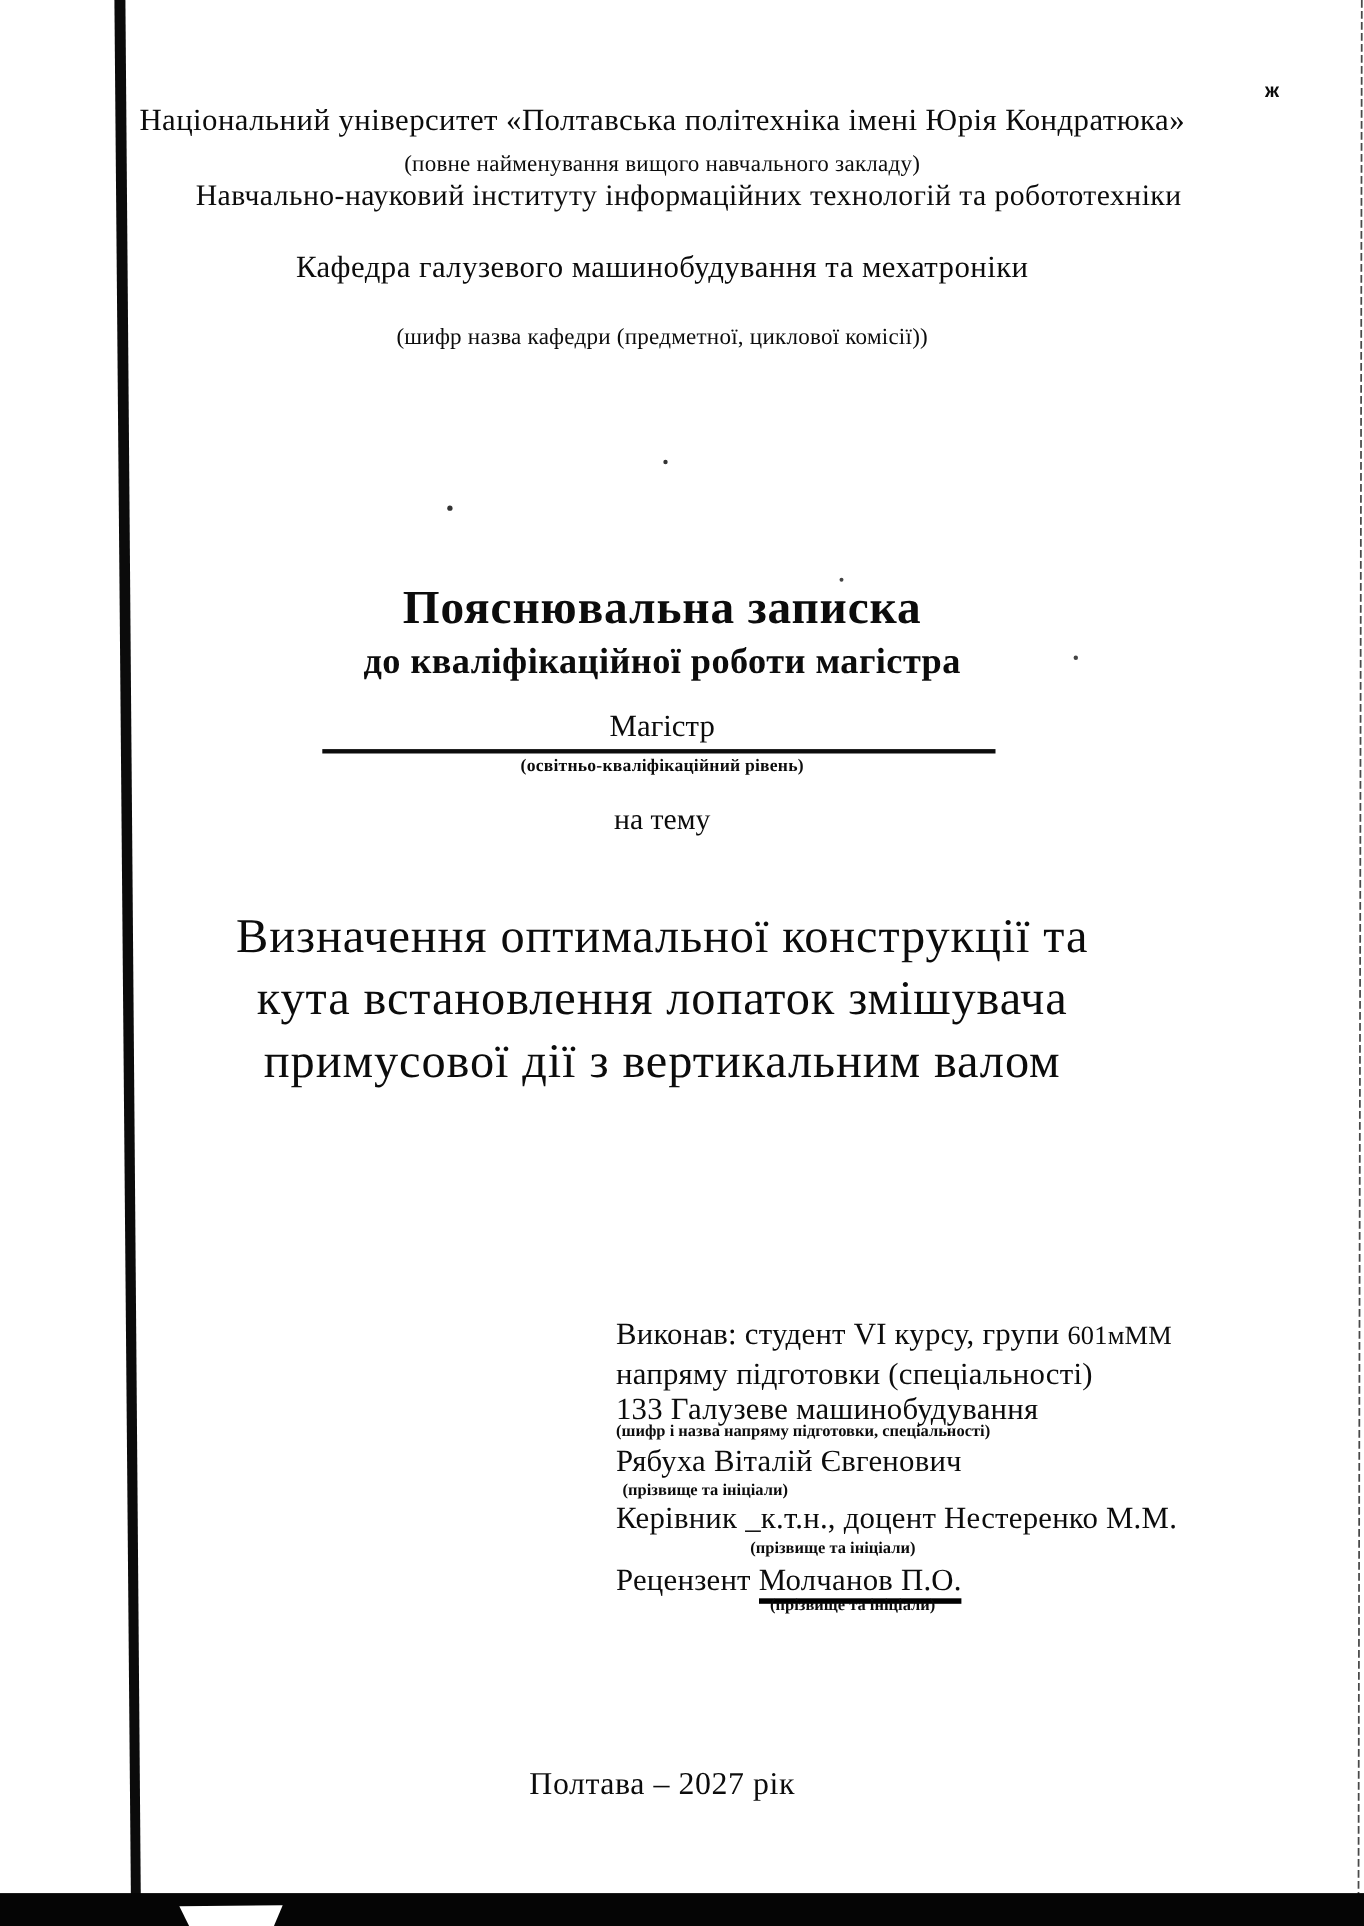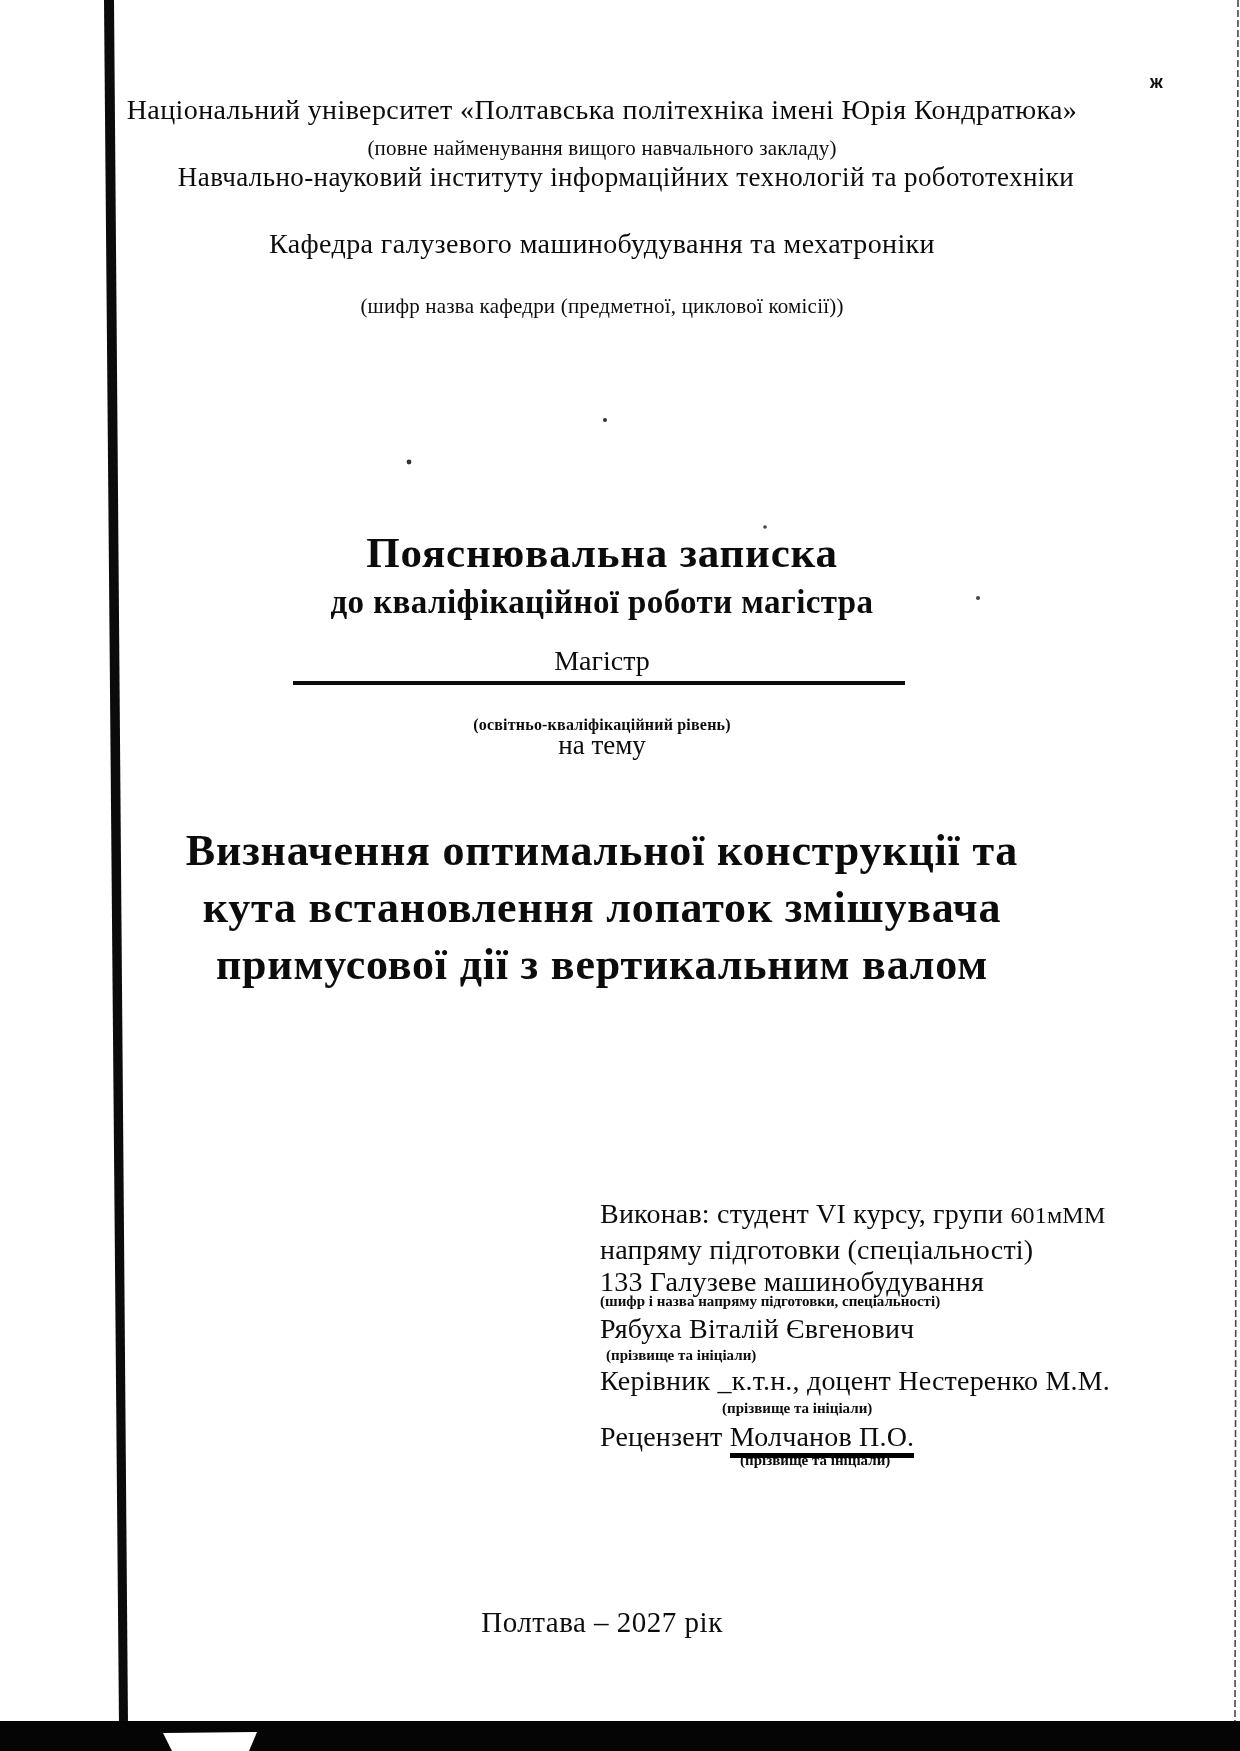--- a/index.html
+++ b/index.html
@@ -16,27 +16,27 @@
   .t-university{top:94px;font-size:28px;letter-spacing:.4px;}
   .t-note{font-size:21px;font-weight:400;letter-spacing:.2px;}
   .t-unote{top:136px;}
   .t-institute{top:162px;font-size:27px;letter-spacing:.4px;margin-left:24px;}
   .t-department{top:228px;font-size:28px;letter-spacing:.4px;}
   .t-dnote{top:294px;}
   .t-heading{top:528px;font-size:43px;font-weight:700;letter-spacing:.8px;}
   .t-subheading{top:584px;font-size:33px;font-weight:700;letter-spacing:.4px;}
   .t-degree{top:645px;font-size:28px;}
   .degree-underline{top:681px;left:293px;width:612px;height:4px;background:#0c0c0c;}
-  .t-degreenote{top:716px;font-size:16px;font-weight:700;}
+  .t-degreenote{top:688px;font-size:16px;font-weight:700;}
   .t-topiclabel{top:730px;font-size:27px;}
-  .t-topic{font-size:44px;font-weight:700;letter-spacing:.8px;line-height:57px;}
+  .t-topic{font-size:44px;font-weight:400;letter-spacing:.8px;line-height:57px;}
   .topic-1{top:822px;}
   .topic-2{top:879px;}
   .topic-3{top:936px;}
-  .exec{left:560px;white-space:nowrap;margin-left:40px;}
+  .exec{left:560px;white-space:nowrap;}
   .exec-main{font-size:28px;letter-spacing:.2px;}
   .exec-note{font-size:15px;font-weight:700;}
   .r1{top:1198px;}
   .r2{top:1234px;}
   .r3{top:1266px;}
   .r4{top:1293px;}
   .r5{top:1313px;}
   .r6{top:1347px;left:566px;}
   .r7{top:1365px;}
   .r8{top:1400px;left:682px;}

